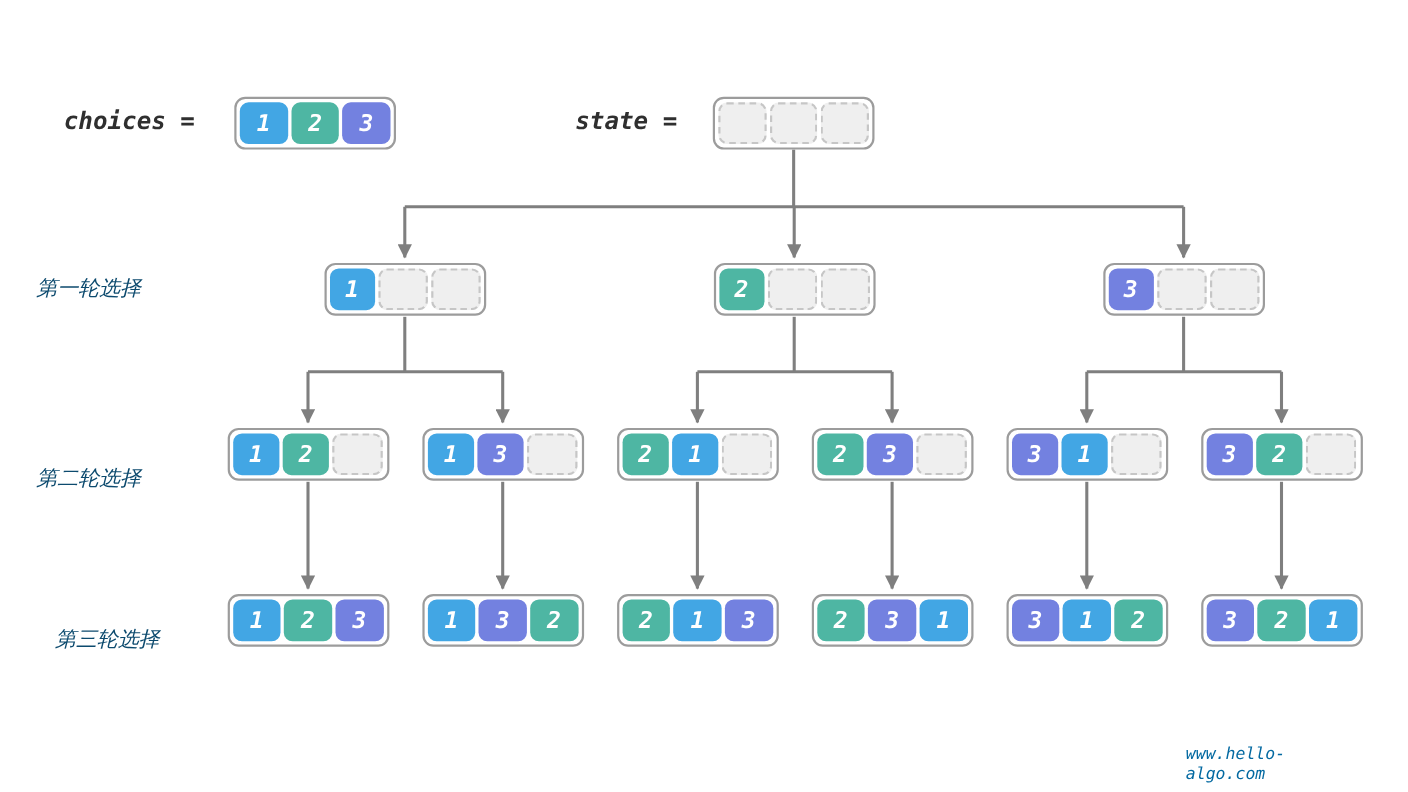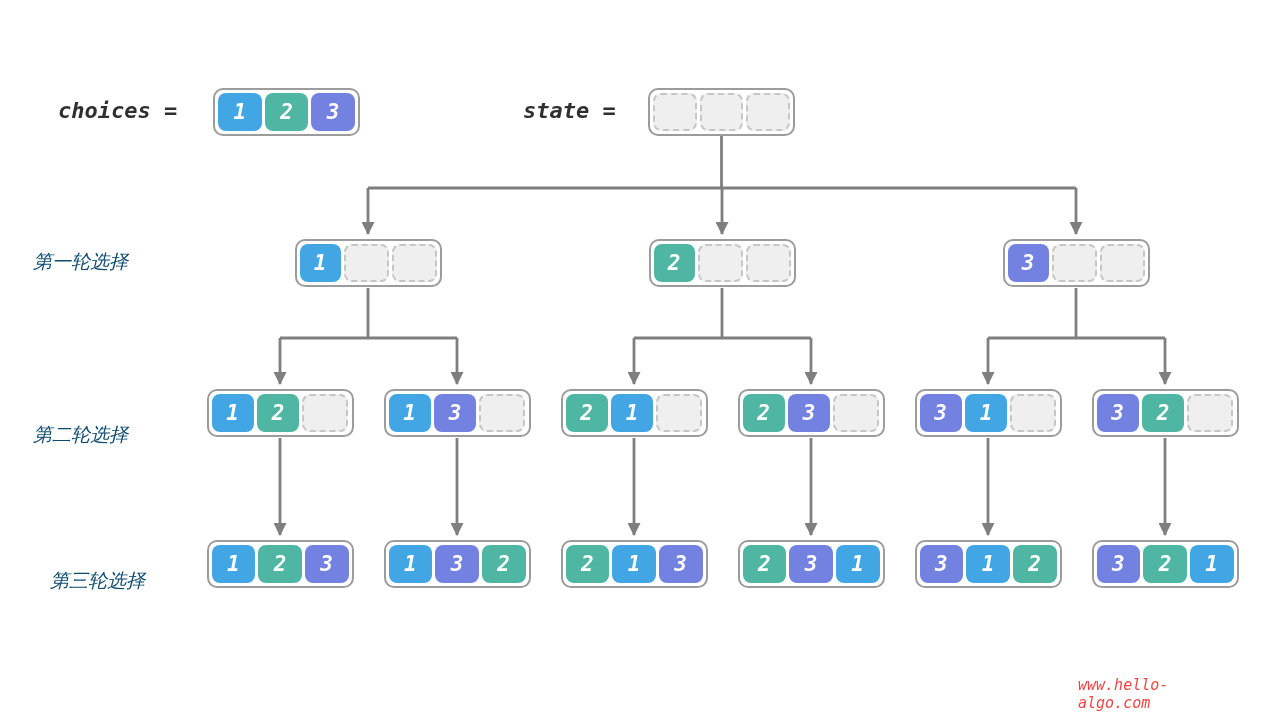--- a/index.html
+++ b/index.html
@@ -21,21 +21,21 @@
     display:flex;gap:3px;padding:3px;
   }
   .cell{
     flex:1;box-sizing:border-box;border-radius:8px;
     display:flex;align-items:center;justify-content:center;
     font-family:"DejaVu Sans Mono", monospace;font-weight:bold;font-size:21px;color:#ffffff;
   }
   .cell.empty{background:#efefef;border:2px dashed #c6c6c6;}
   .watermark{
     position:absolute;left:1078px;top:676px;
-    font-family:"DejaVu Sans Mono", monospace;font-size:15px;color:#ef4444;
+    font-family:"DejaVu Sans Mono", monospace;font-size:15px;color:#0369a1;
   }
 </style>
 </head>
 <body>
 
 <div class="stage">
 
   <svg class="connectors" width="1280" height="720" viewBox="0 0 1280 720">
     <defs>
       <marker id="arrowhead" viewBox="0 0 12 12" refX="11" refY="6" markerUnits="userSpaceOnUse" markerWidth="13" markerHeight="13" orient="auto">

